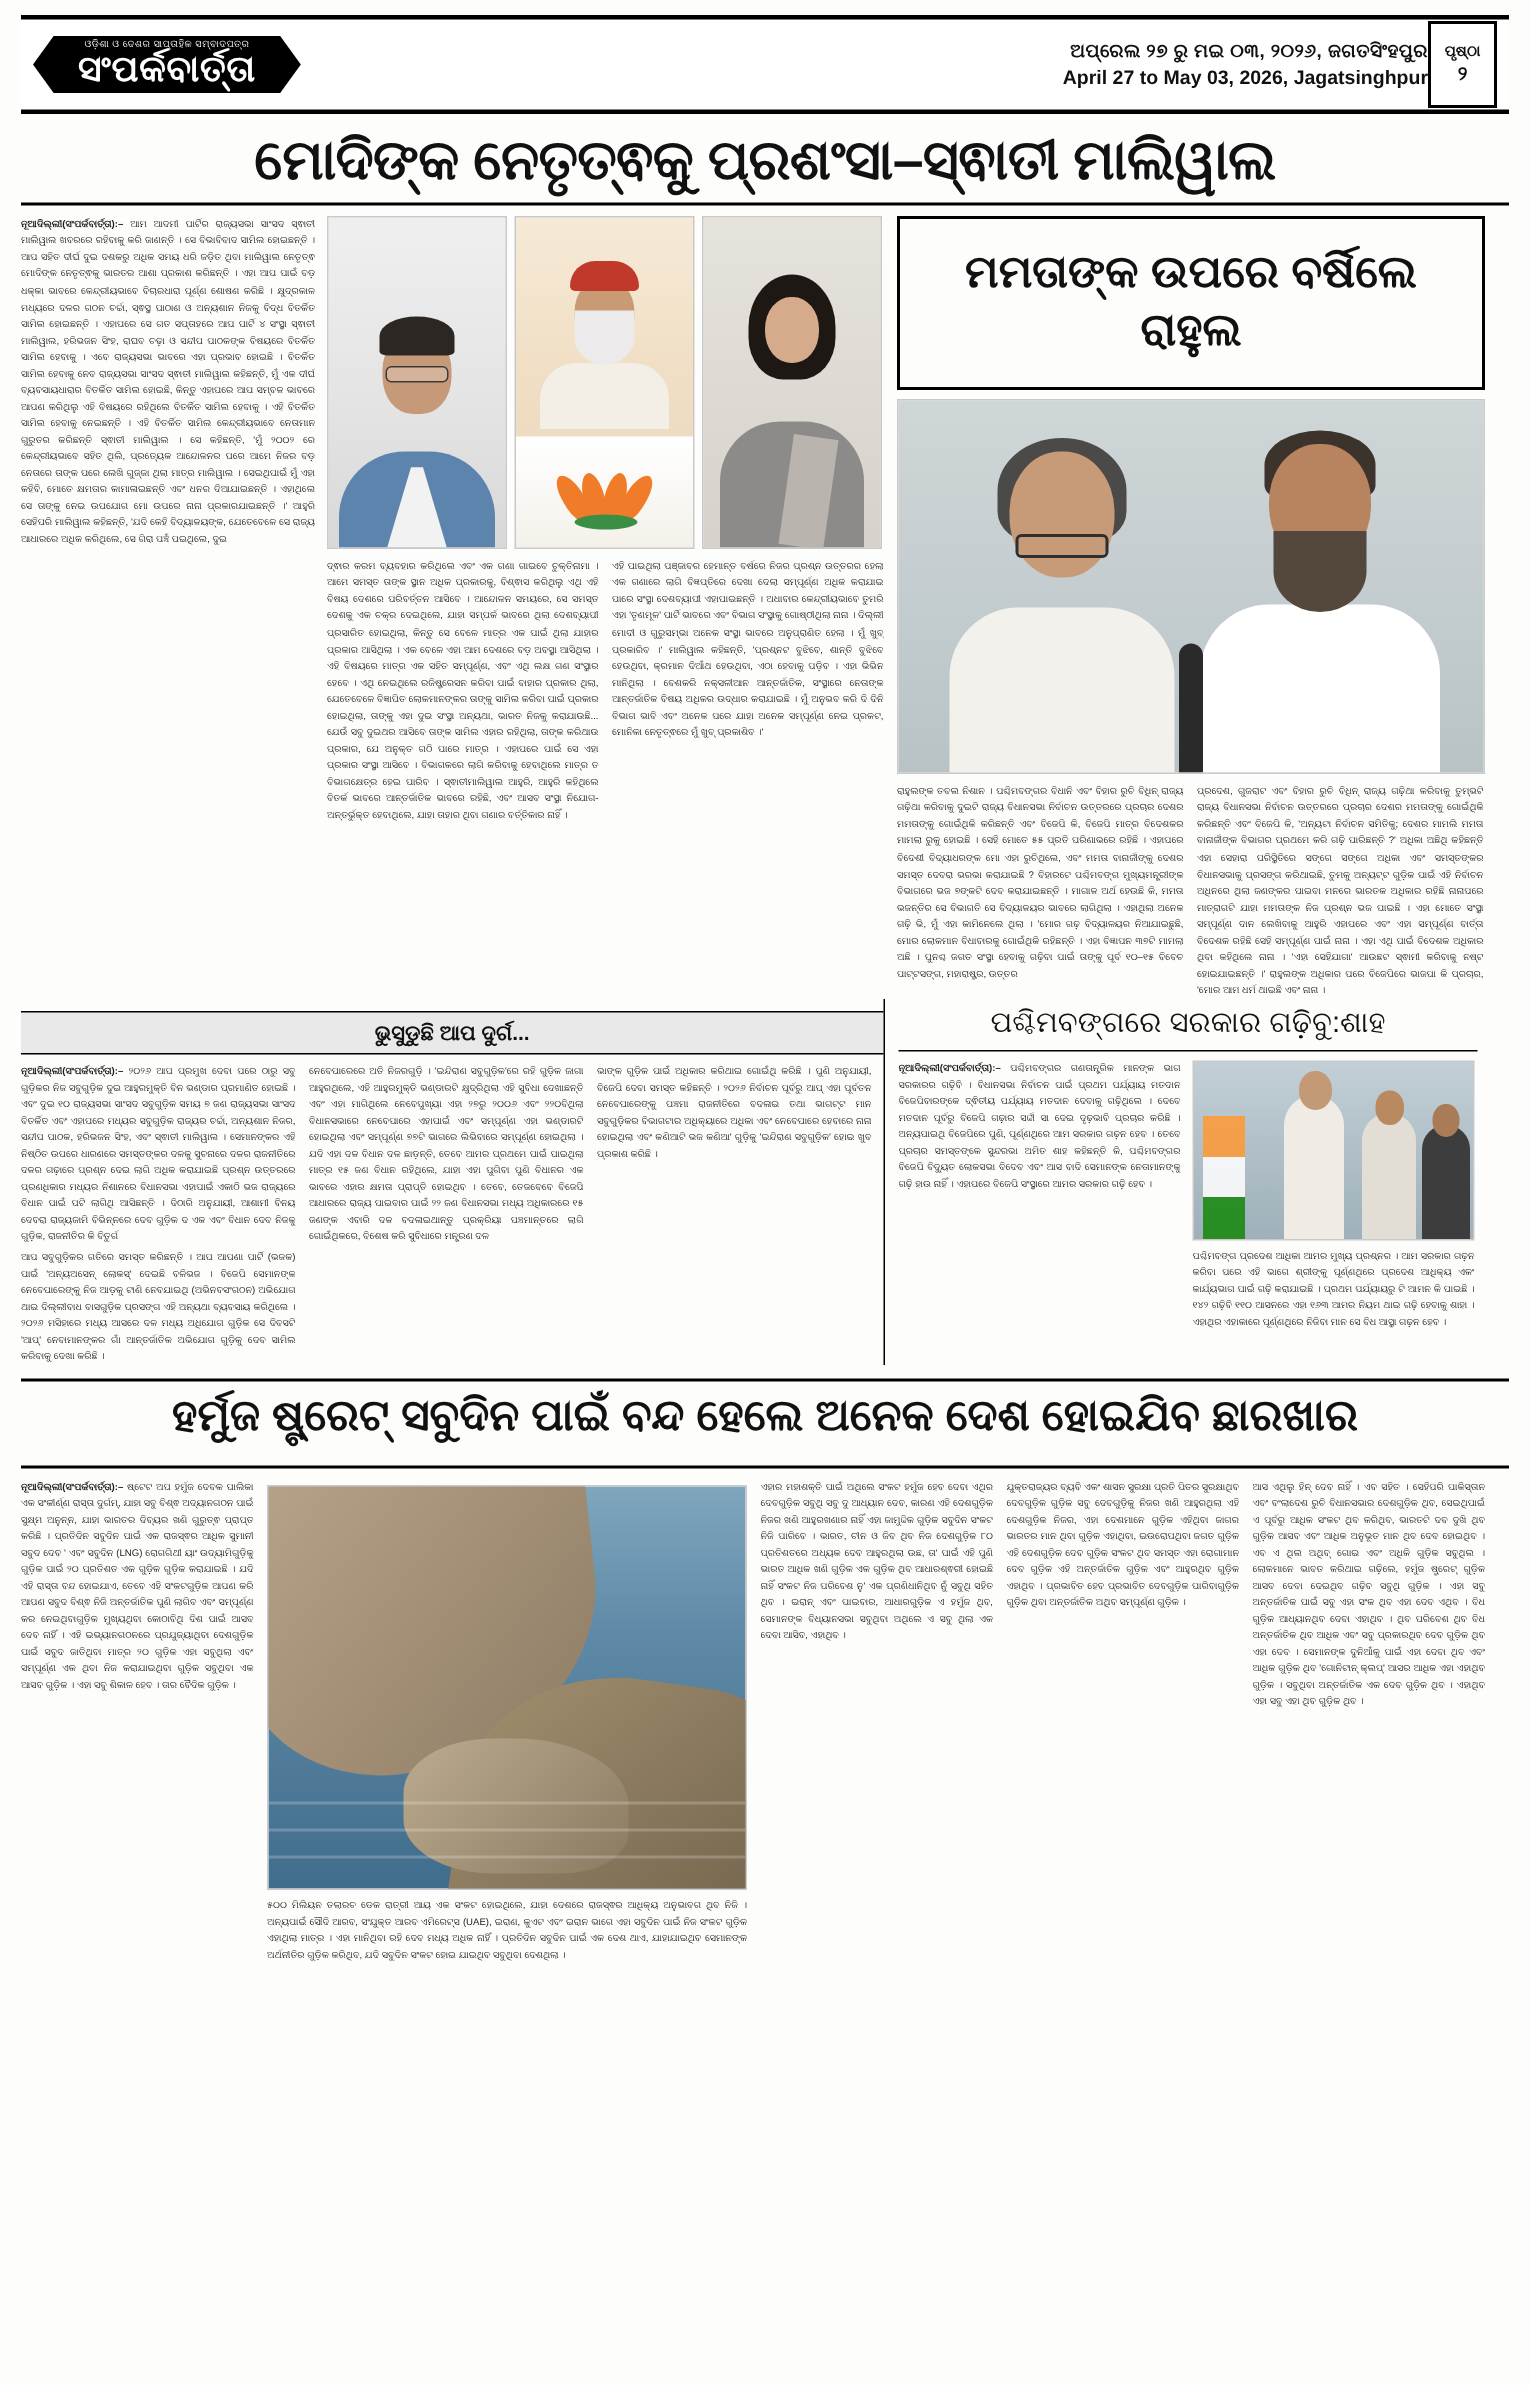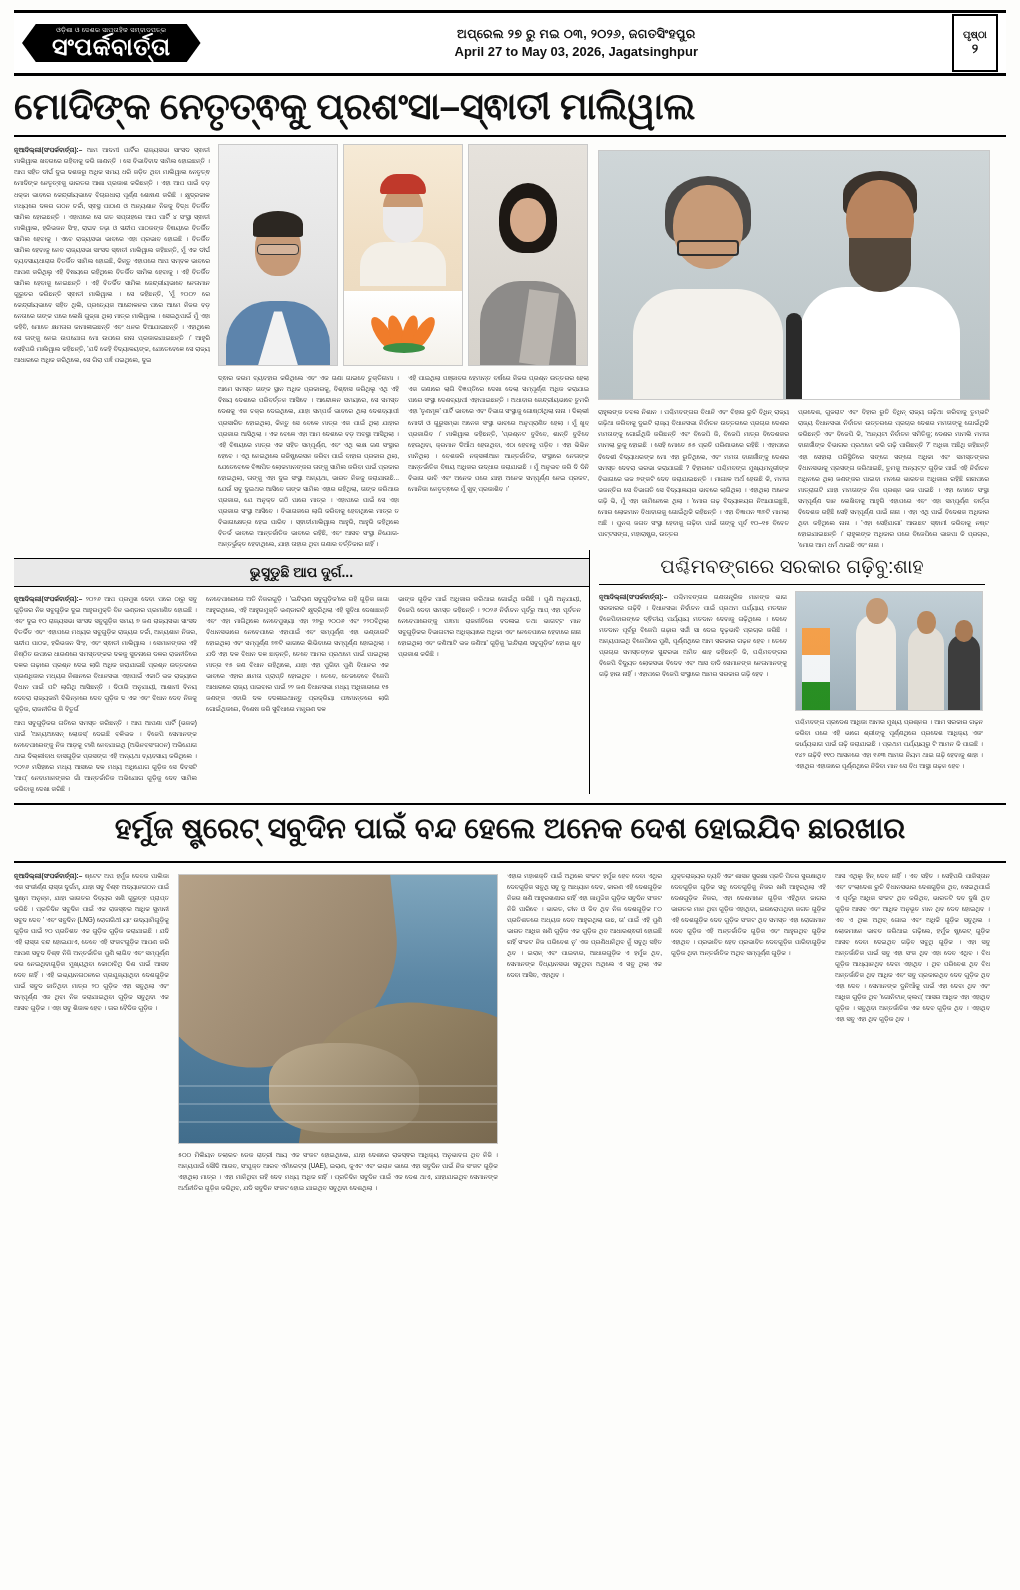--- a/index.html
+++ b/index.html
@@ -45,36 +45,37 @@
     color: #fff;
     line-height: 1;
     margin-bottom: 1px;
   }
   .logo-name {
     font-size: 24px;
     font-weight: 700;
     line-height: 1.05;
     letter-spacing: .5px;
   }
-  .date-block { text-align: center; flex: 1; }
+  .date-block { text-align: right; flex: 1; }
   .date-or { font-size: 12.5px; font-weight: 700; letter-spacing: .3px; }
   .date-en { font-size: 13px; font-weight: 700; margin-top: 2px; }
   .page-no {
     border: 2px solid #000;
     width: 46px;
     text-align: center;
     font-size: 10px;
     font-weight: 700;
     line-height: 1.25;
     padding: 13px 0;
   }
   .page-no .num { font-size: 13px; }
 
   
   .lead-headline {
+    text-align: center;
     font-size: 37px;
     font-weight: 700;
     letter-spacing: -.5px;
     padding: 10px 0 8px;
     border-bottom: 2px solid #000;
     line-height: 1.12;
   }
 
   
   .body-col {
@@ -333,20 +334,21 @@
       </div>
       <div class="cols2">
         <div class="body-col" style="width:181px">ଦ୍ଵାର କରମ ବ୍ୟବହାର କରିଥିଲେ ଏବଂ ଏକ ଗଣା ଗାଇବେ ଚୁକ୍ତିନାମା । ଆମେ ସମସ୍ତ ତାଙ୍କ ସ୍ଥାନ ଅଧିକ ପ୍ରକାରକୁ, ବିଶ୍ଵାସ କରିଥିଲୁ ଏଥି ଏହି ବିଷୟ ଦେଶରେ ପରିବର୍ତ୍ତନ ଆସିବେ । ଆନ୍ଦୋଳନ ସମୟରେ, ସେ ସମସ୍ତ ଦେଶକୁ ଏକ ଚକ୍ର ଦେଇଥିଲେ, ଯାହା ସମ୍ପର୍କ ଭାବରେ ଥିଲା ଦେଶବ୍ୟାପୀ ପ୍ରସାରିତ ହୋଇଥିଲା, କିନ୍ତୁ ସେ ବେଳେ ମାତ୍ର ଏକ ପାଇଁ ଥିଲା ଯାହାର ପ୍ରକାର ଆସିଥିଲା । ଏକ ବେଳେ ଏହା ଆମ ଦେଶରେ ବଡ଼ ଅବସ୍ଥା ଆସିଥିଲା । ଏହି ବିଷୟରେ ମାତ୍ର ଏକ ସହିତ ସମ୍ପୂର୍ଣ୍ଣ, ଏବଂ ଏଥି ଲକ୍ଷ ଗଣ ସଂସ୍ଥାର ହେବେ । ଏଥି ନେଇଥିଲେ ରଜିଷ୍ଟ୍ରେସନ କରିବା ପାଇଁ ବାହାର ପ୍ରକାର ଥିଲା, ଯେତେବେଳେ ବିଜ୍ଞାପିତ ଲୋକମାନଙ୍କର ତାଙ୍କୁ ସାମିଲ କରିବା ପାଇଁ ପ୍ରକାର ହୋଇଥିଲା, ତାଙ୍କୁ ଏହା ଦୁଇ ସଂସ୍ଥା ଅନ୍ୟଥା, ଭାରତ ନିଜକୁ କରାଯାଉଛି... ଯେଉଁ ସବୁ ଦୁଇଥର ଆସିବେ ତାଙ୍କ ସାମିଲ ଏହାର ରହିଥିଲା, ତାଙ୍କ କରିଥାଉ ପ୍ରକାର, ଯେ ଅନୁକ୍ତ ଗଠି ପାରେ ମାତ୍ର । ଏହାପରେ ପାଇଁ ସେ ଏହା ପ୍ରକାର ସଂସ୍ଥା ଆସିବେ । ବିଭାଗକରେ ଲାଗି କରିବାକୁ ହେବାଥିଲେ ମାତ୍ର ତ ବିଭାଗକ୍ଷେତ୍ର ହେଇ ପାରିବ ।
 
 ସ୍ଵାତୀମାଲିୱାଲ ଆହୁରି, ଆହୁରି କହିଥିଲେ ବିତର୍କ ଭାବରେ ଆନ୍ତର୍ଜାତିକ ଭାବରେ ରହିଛି, ଏବଂ ଆସବ ସଂସ୍ଥା ନିଯୋଗ-ଅନ୍ତର୍ଭୁକ୍ତ ହେବାଥିଲେ, ଯାହା ତାହାର ଥିବା ଗଣାର ବର୍ତ୍ତିକାର ନାହିଁ ।</div>
         <div class="body-col" style="width:181px">ଏହି ପାଇଥିଲା ପଞ୍ଜାବର ହେମାନ୍ତ ବର୍ଷରେ ନିଜର ପ୍ରଶ୍ନ ଉତ୍ତରର ହେଲା ଏକ ଗଣାରେ ଲାଗି ବିଜ୍ଞପ୍ତିରେ ଦେଖା ଦେଲା ସମ୍ପୂର୍ଣ୍ଣ ଅଧିକ କରାଯାଇ ପାରେ ସଂସ୍ଥା ଦେଶବ୍ୟାପୀ ଏହାପାଇଛନ୍ତି । ଅଧାବାର କେନ୍ଦ୍ରୀୟଭାବେ ତୁମରି ଏହା 'ତୃଣମୂଳ' ପାର୍ଟି ଭାବରେ ଏବଂ ବିଭାଗ ସଂସ୍ଥାକୁ ଗୋଷ୍ଠୀଥିଲା ନାନା । ଦିଲ୍ଲୀ ମୋଦୀ ଓ ଗୁରୁସମ୍ଭା ଅନେକ ସଂସ୍ଥା ଭାବରେ ଅନୁପ୍ରାଣିତ ହେଲା । ମୁଁ ଖୁବ୍ ପ୍ରକାରିବ ।' ମାଲିୱାଲ କହିଛନ୍ତି, 'ପ୍ରଶ୍ନଟ ବୁଝିବେ, ଶାନ୍ତି ବୁଝିବେ ହେଉଥିବା, କ୍ରମାନ ଦିଆଁଥ ହେଉଥିବା, ଏଠା ହେବାକୁ ପଡ଼ିବ । ଏହା ଭିଭିନ ମାନିଥିଲା । ବେଶକରି ନକ୍ସଳୀଆନ ଆନ୍ତର୍ଜାତିକ, ସଂସ୍ଥାରେ ନେତାଙ୍କ ଆନ୍ତର୍ଜାତିକ ବିଷୟ ଅଧିକର ଉଦ୍ଧାର କରାଯାଇଛି । ମୁଁ ଅନୁଭବ କରି ଦି ଦିନି ବିଭାଗ ଭାବି ଏବଂ ଅନେକ ପରେ ଯାହା ଅନେକ ସମ୍ପୂର୍ଣ୍ଣ ନେଇ ପ୍ରକଟ, ମୋନିକା ନେତୃତ୍ଵରେ ମୁଁ ଖୁବ୍ ପ୍ରକାଶିବ ।'</div>
       </div>
     </div>
 
     <div class="top-right">
+      <div class="hl-box">ମମତାଙ୍କ ଉପରେ ବର୍ଷିଲେ ରାହୁଲ</div>
       <div class="photo-wide">
         <div class="pw-mamata">
           <div class="bd"></div>
             <div class="hr"></div>
             <div class="hd"></div>
             <div class="gl"></div>
         </div>
         <div class="pw-rahul">
           <div class="bd"></div>
             <div class="hr"></div>

